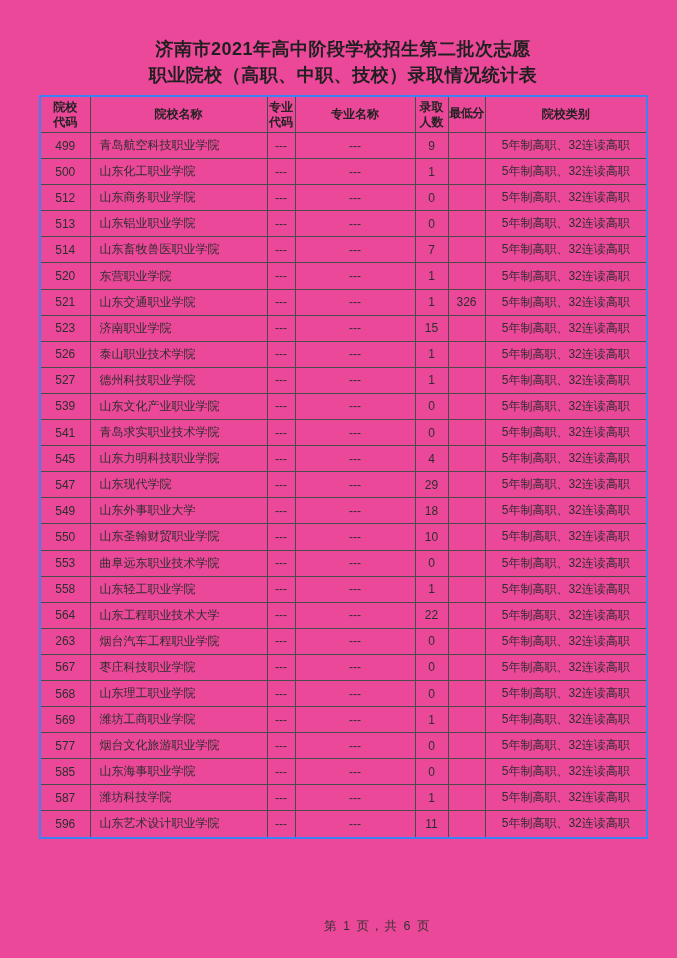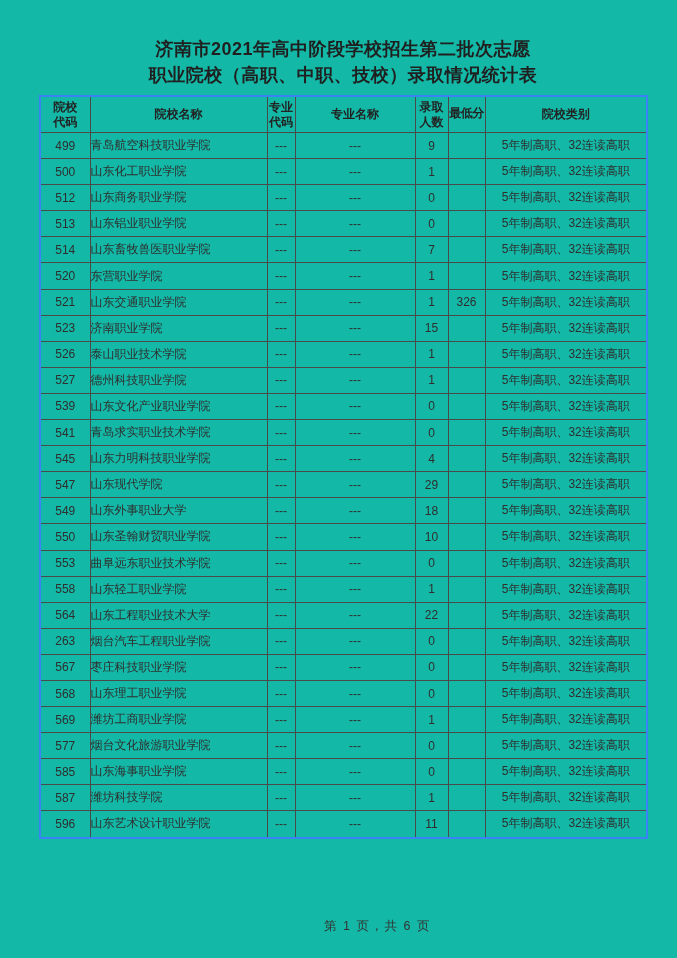--- a/index.html
+++ b/index.html
@@ -4,21 +4,21 @@
 <style>
   html, body {
     margin: 0;
     padding: 0;
     background: #ffffff;
   }
   .page {
     position: relative;
     width: 677px;
     height: 958px;
-    background: #14b8a6;
+    background: #ec4899;
     font-family: "Liberation Sans", "DejaVu Sans", sans-serif;
     color: #2b2b2b;
     overflow: hidden;
   }
   .title {
     position: absolute;
     top: 36px;
     left: 40px;
     width: 606px;
     text-align: center;
@@ -60,21 +60,21 @@
   }
   table.stats td {
     font-size: 12px;
     height: 25.1px;
     padding: 0 2px;
     color: #2e2e2e;
     white-space: nowrap;
   }
   table.stats td.name-cell {
     text-align: left;
-    padding-left: 0;
+    padding-left: 9px;
   }
   .footer {
     position: absolute;
     top: 918px;
     left: 0;
     width: 100%;
     text-align: center;
     font-size: 12.5px;
     color: #333;
     letter-spacing: 1.5px;

